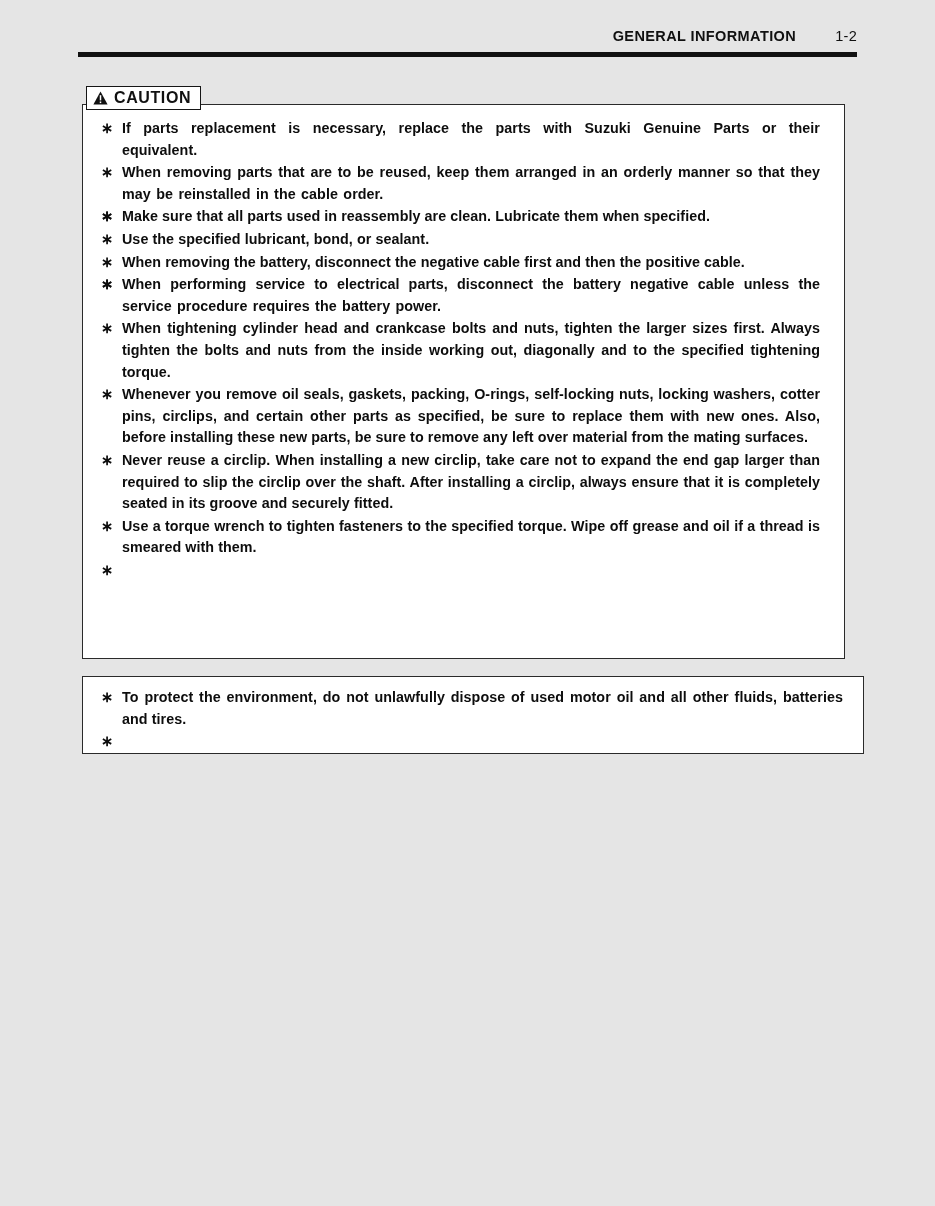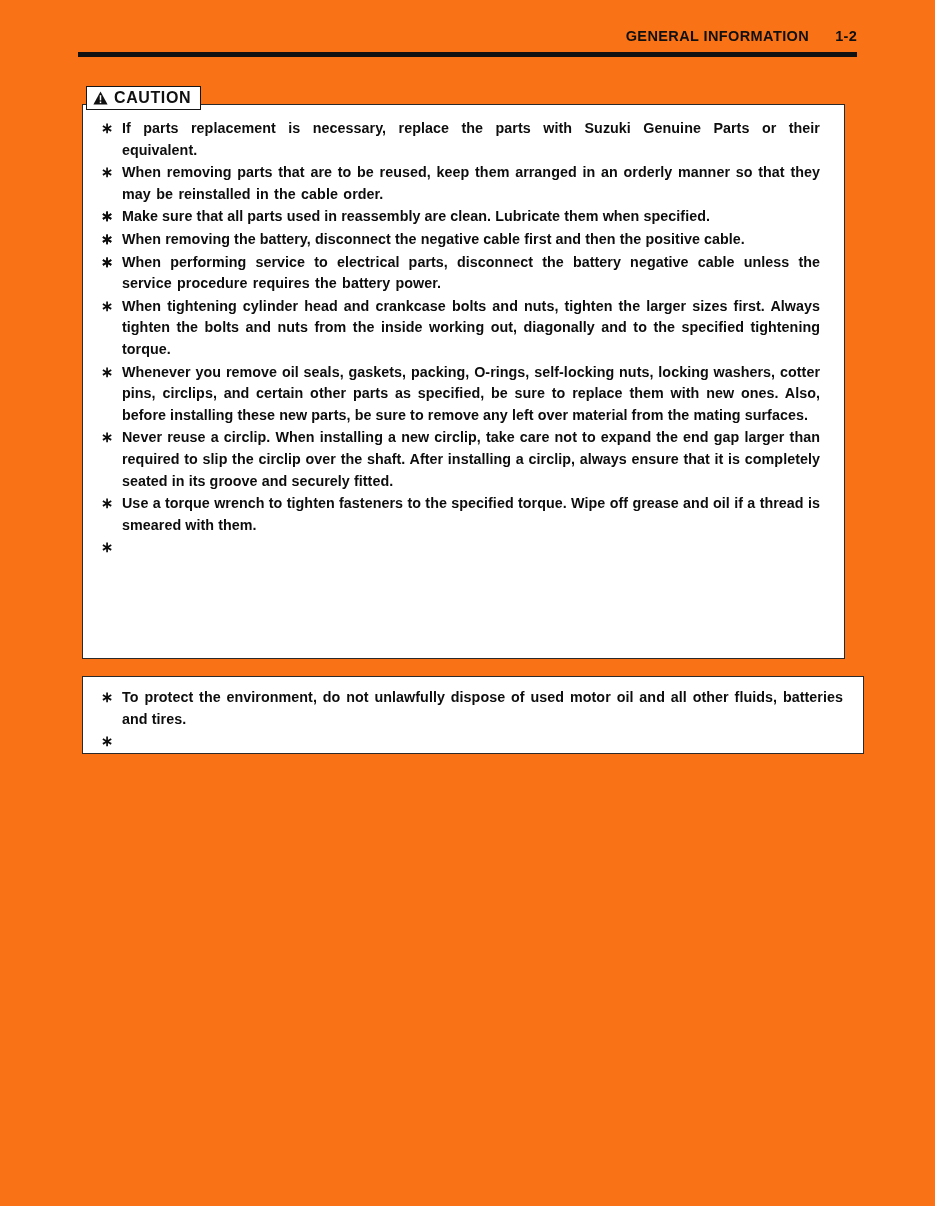--- a/index.html
+++ b/index.html
@@ -12,21 +12,21 @@
     height: 1206px;
     position: relative;
     font-family: "Liberation Sans", sans-serif;
     color: #0a0a0a;
     -webkit-font-smoothing: none;
   }
 
   .page {
     position: absolute;
     inset: 0;
-    background: #f97316;
+    background: #e5e5e5;
   }
 
   
   .header {
     position: absolute;
     left: 78px;
     top: 28px;
     width: 779px;
     height: 24px;
     display: flex;
@@ -35,23 +35,23 @@
   }
   .header-title {
     font-size: 14.5px;
     font-weight: bold;
     letter-spacing: 0.4px;
     color: #101010;
     white-space: nowrap;
   }
   .header-page {
     font-size: 14.5px;
-    font-weight: bold;
+    font-weight: normal;
     letter-spacing: 0.3px;
-    margin-left: 26px;
+    margin-left: 39px;
     color: #101010;
     white-space: nowrap;
   }
   .header-rule {
     position: absolute;
     left: 78px;
     top: 52px;
     width: 779px;
     height: 5px;
     background: #111111;
@@ -171,20 +171,21 @@
       </li>
       <li class="note-item w-snug justify-hard">
         <span class="note-bullet">∗</span>
       </li>
       <li class="note-item w-snug justify-hard">
         <span class="note-bullet">∗</span>
         <span>Make sure that all parts used in reassembly are clean. Lubricate them when specified.</span>
       </li>
       <li class="note-item w-snug justify-hard">
         <span class="note-bullet">∗</span>
+        <span>Use the specified lubricant, bond, or sealant.</span>
       </li>
       <li class="note-item w-snug justify-hard">
         <span class="note-bullet">∗</span>
         <span>When removing the battery, disconnect the negative cable first and then the positive cable.</span>
       </li>
       <li class="note-item w-snug">
         <span class="note-bullet">∗</span>
       </li>
       <li class="note-item w-wide">
         <span class="note-bullet">∗</span>

